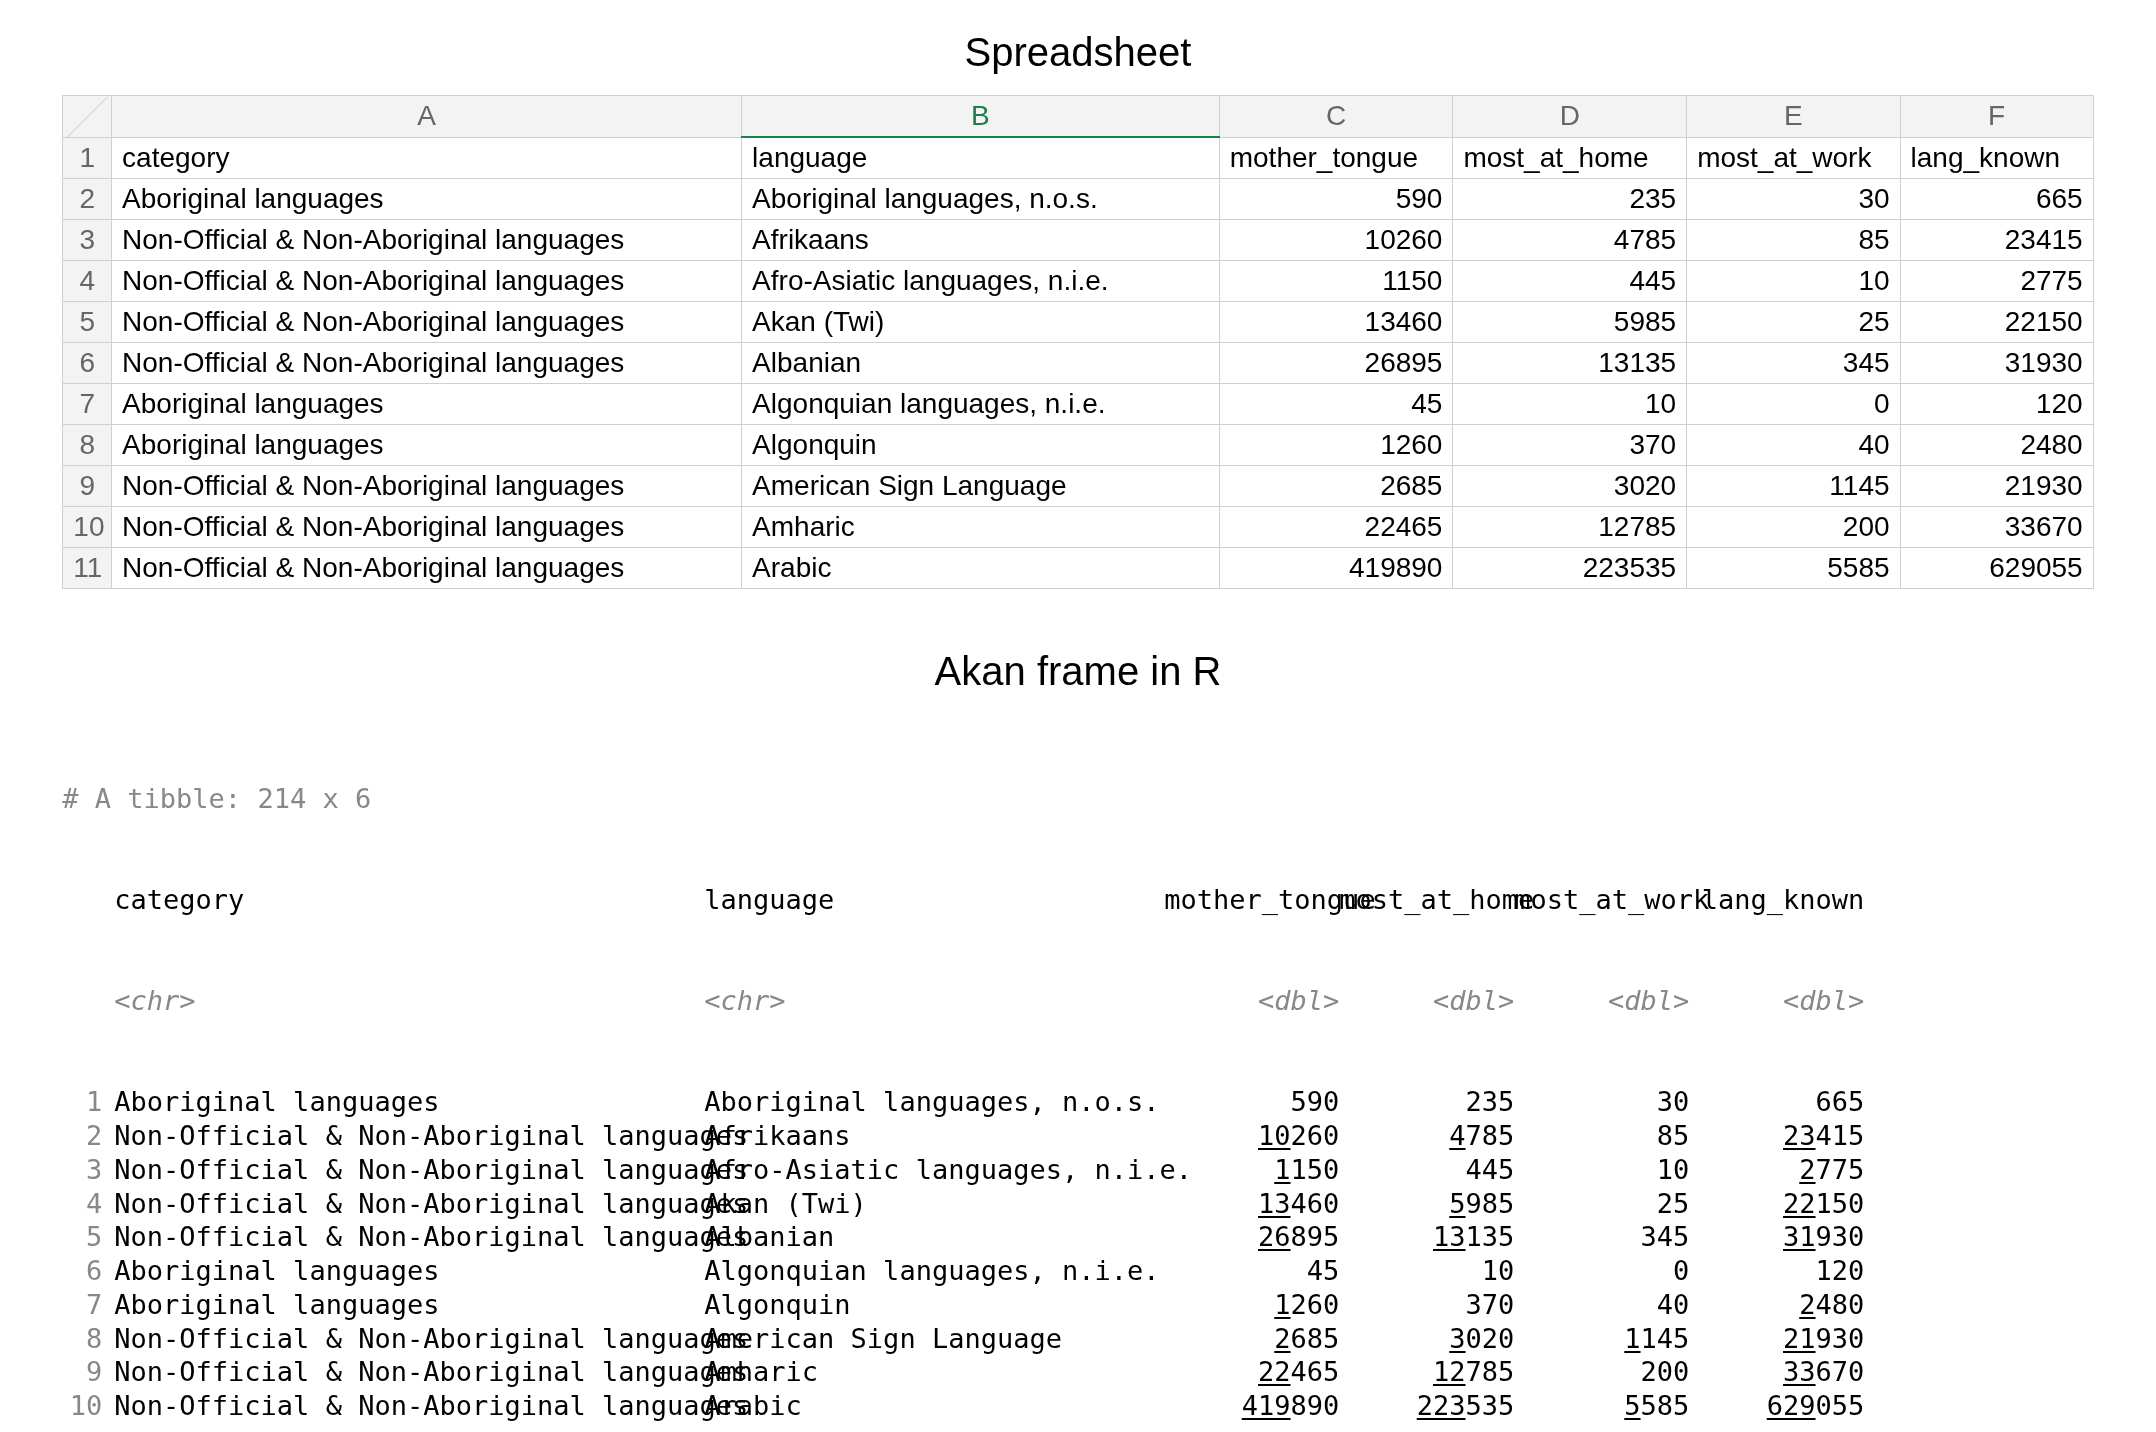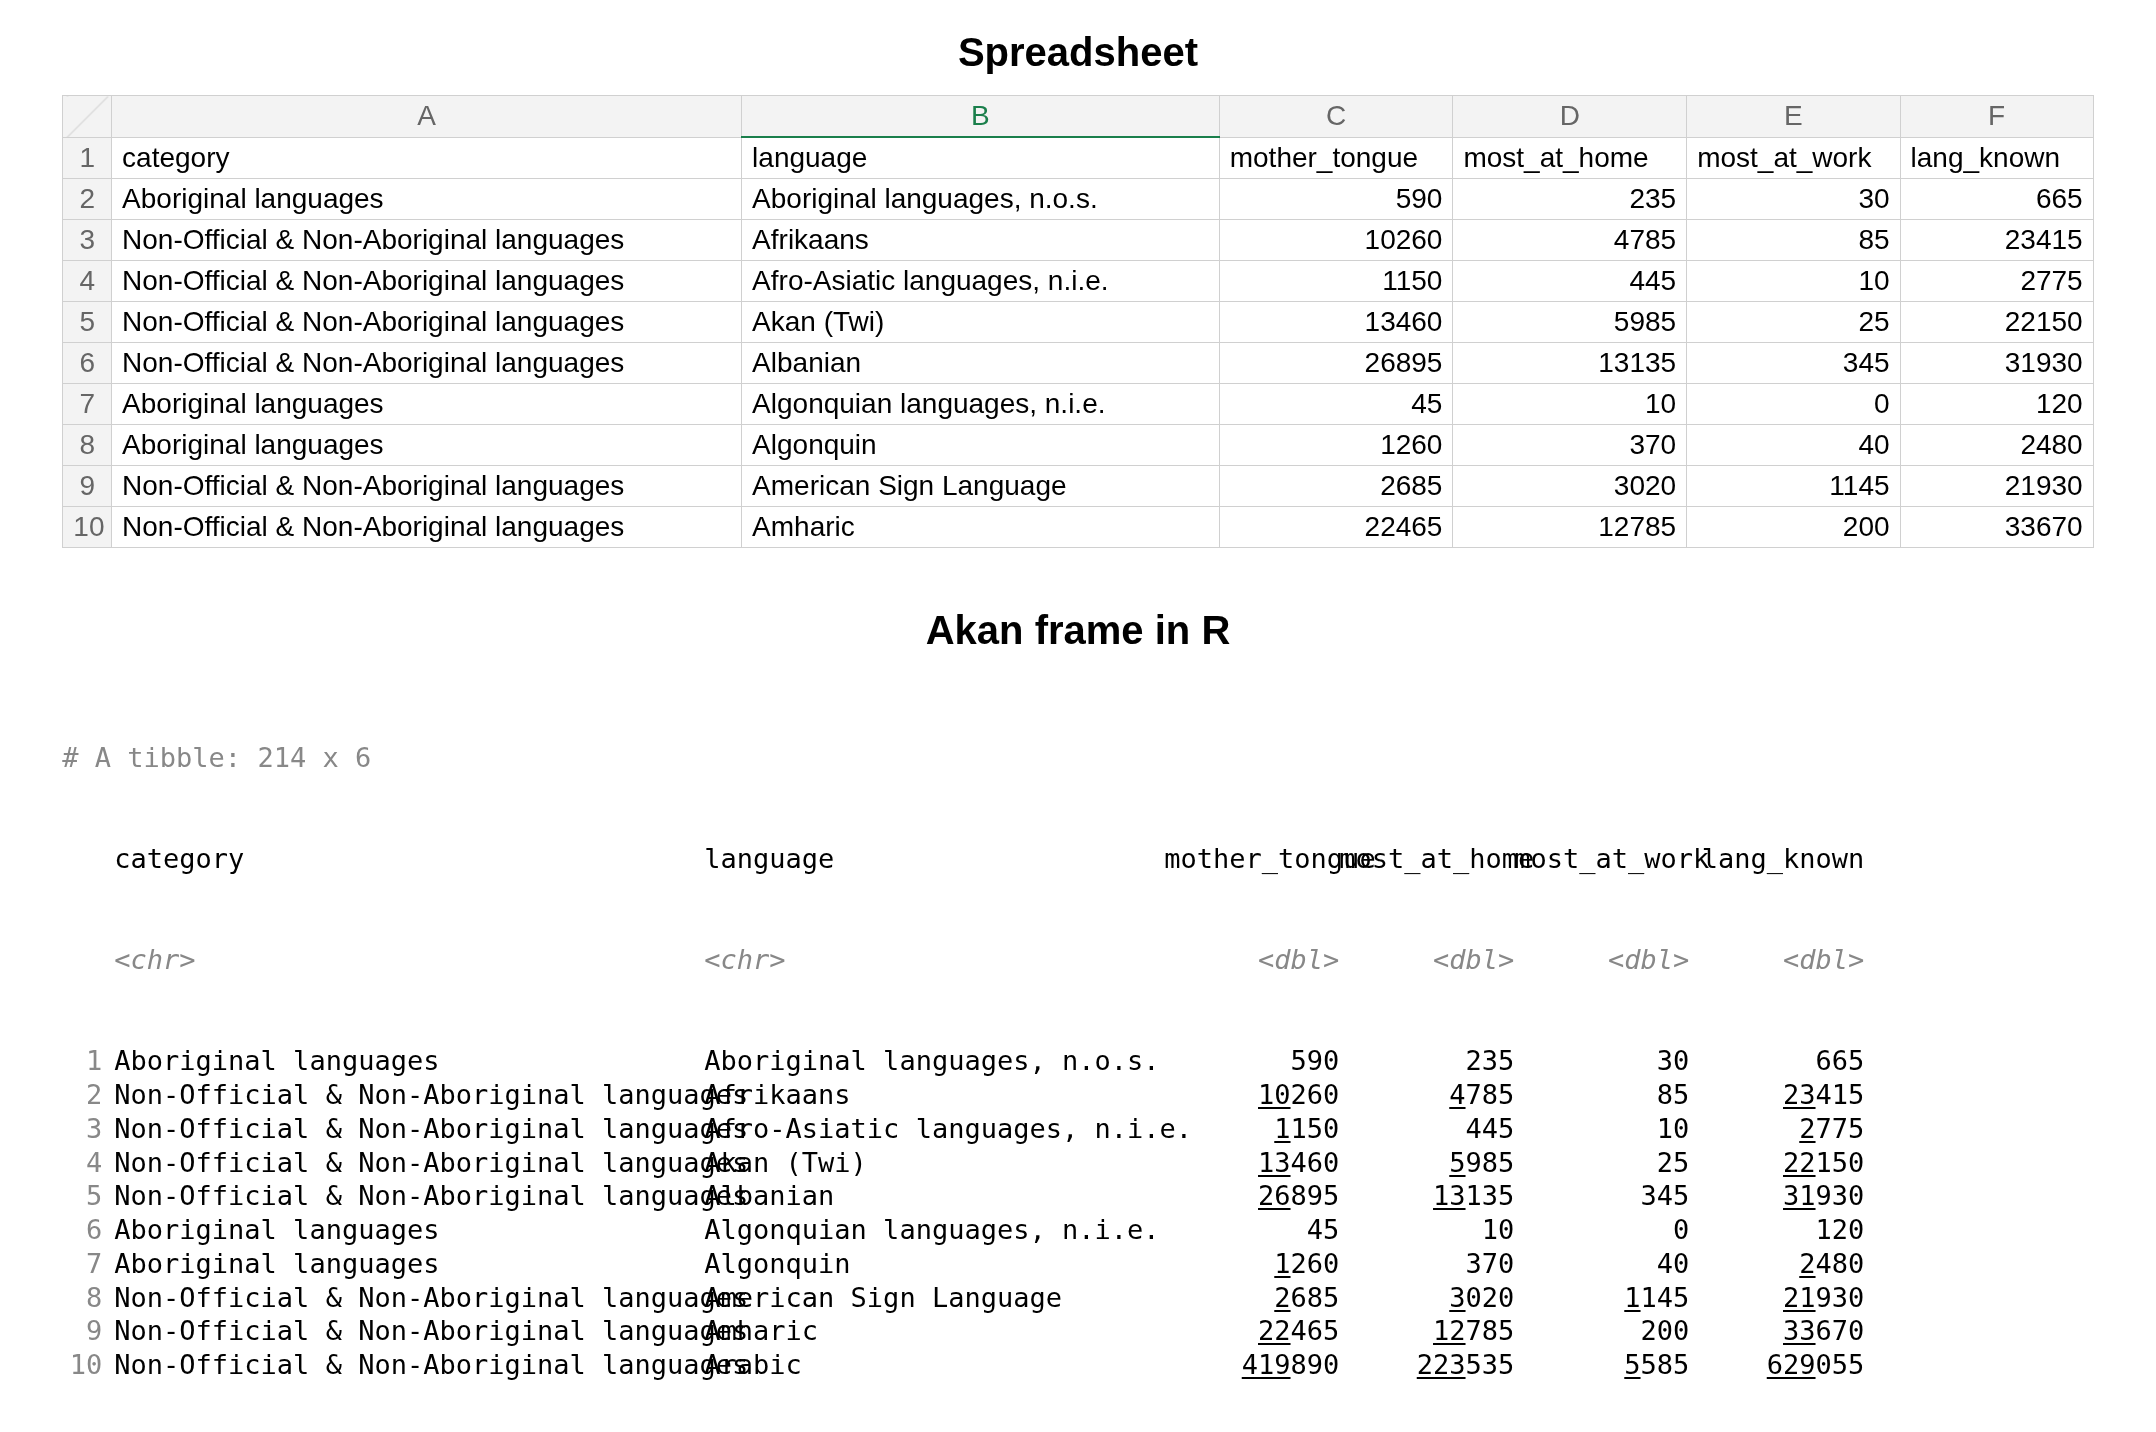--- a/index.html
+++ b/index.html
@@ -7,21 +7,21 @@
     padding: 20px;
     font-family: -apple-system, BlinkMacSystemFont, "Segoe UI", Arial, sans-serif;
     background: #fff;
     color: #000;
     width: 2156px;
     box-sizing: border-box;
   }
   h1 {
     text-align: center;
     font-size: 40px;
-    font-weight: 700;
+    font-weight: 400;
     margin: 10px 0 20px 0;
   }
 
   
   .spreadsheet {
     margin: 0 auto 60px auto;
     width: 96%;
     border-collapse: collapse;
     table-layout: fixed;
   }
@@ -205,20 +205,29 @@
       </tr>
       <tr>
         <th class="rowhead">10</th>
         <td class="txt">Non-Official &amp; Non-Aboriginal languages</td>
         <td class="txt">Amharic</td>
         <td class="num">22465</td>
         <td class="num">12785</td>
         <td class="num">200</td>
         <td class="num">33670</td>
       </tr>
+      <tr>
+        <th class="rowhead">11</th>
+        <td class="txt">Non-Official &amp; Non-Aboriginal languages</td>
+        <td class="txt">Arabic</td>
+        <td class="num">419890</td>
+        <td class="num">223535</td>
+        <td class="num">5585</td>
+        <td class="num">629055</td>
+      </tr>
     </tbody>
 </table>
 
 <h1>Akan frame in R</h1>
 
 <div class="tibble">
   <div class="meta"># A tibble: 214 x 6</div>
   <div class="row">
     <span class="idx"></span>
     <span class="c-cat">category</span>

